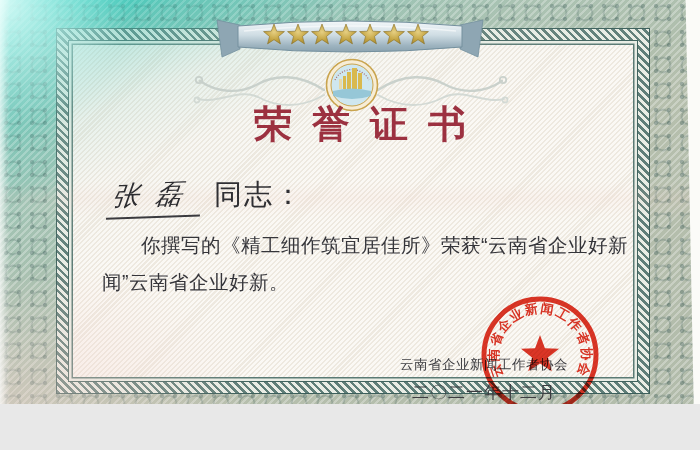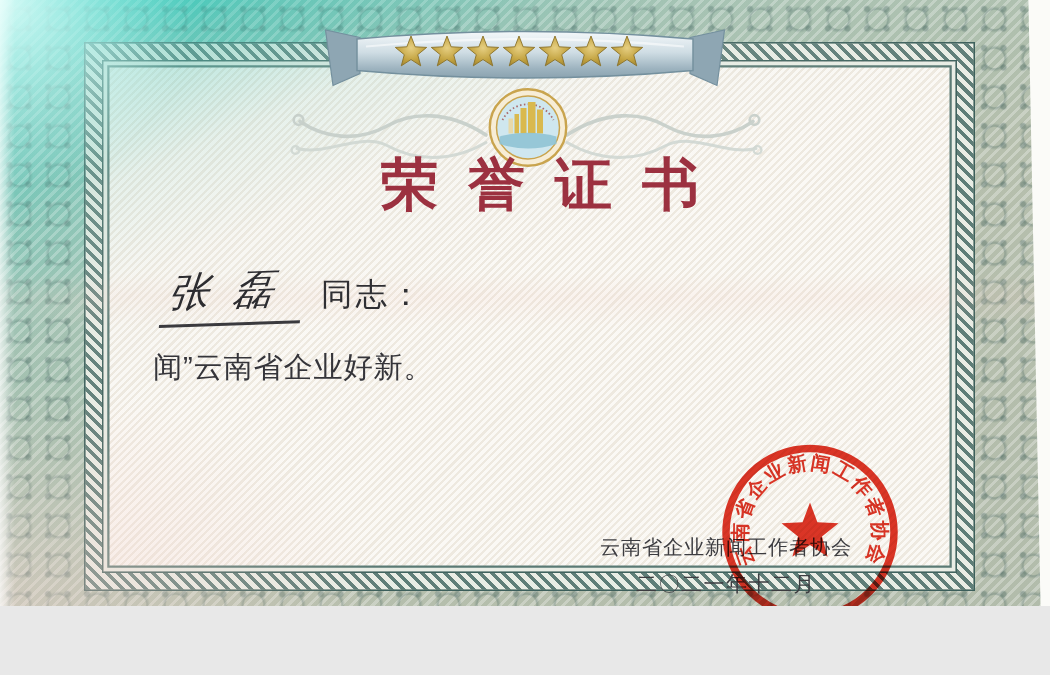--- a/index.html
+++ b/index.html
@@ -39,29 +39,29 @@
   .flourish.fl-left{left:188px;}
   .flourish.fl-right{left:376px;transform:scaleX(-1);}
   
   .title{position:absolute;left:90px;top:102px;width:520px;margin:0;text-align:center;
     font-family:"Liberation Serif",serif;font-weight:bold;font-size:38px;line-height:44px;
     letter-spacing:20px;padding-left:20px;color:#9c3140;}
   .name-row{position:absolute;left:108px;top:176px;white-space:nowrap;}
   .name{display:inline-block;font-family:"DejaVu Serif",serif;font-style:italic;
     font-size:27px;letter-spacing:16px;color:#2c2c30;border-bottom:2px solid #3a3a3e;
     padding:0 4px 3px 4px;transform:rotate(-2deg) skewX(-8deg);}
-  .salutation{font-size:21px;color:#2f2f33;margin-left:12px;letter-spacing:2px;}
+  .salutation{font-size:28px;color:#2f2f33;margin-left:12px;letter-spacing:2px;}
   .bodytext{position:absolute;left:102px;top:227px;width:520px;
     font-size:19.5px;line-height:37px;color:#35353a;letter-spacing:0.5px;}
   .bline{white-space:nowrap;}
   .indent{text-indent:2em;}
   .closing{margin-top:12px;}
   .sig{position:absolute;left:400px;top:356px;text-align:center;color:#3c3c40;}
   .sig .issuer{font-size:13.5px;white-space:nowrap;letter-spacing:0.5px;}
-  .sig .date{font-size:14px;white-space:nowrap;margin-top:7px;letter-spacing:1px;}
+  .sig .date{font-size:17px;white-space:nowrap;margin-top:7px;letter-spacing:1px;}
   .seal{position:absolute;left:478px;top:293px;width:124px;height:124px;
     mix-blend-mode:multiply;opacity:.95;}
   .seal text{font-size:13px;letter-spacing:1.5px;fill:#de2b1b;
     font-family:"Liberation Sans",sans-serif;font-weight:bold;}
 </style>
 </head>
 <body>
 
 <div class="stage">
   <div class="cert"></div>
@@ -133,20 +133,21 @@
     <path d="M8,33 Q27,28 46,33 L46,38 Q27,44 8,38 Z" fill="#8fc3d4" opacity="0.9"></path>
   </svg>
 
   <h1 class="title">荣誉证书</h1>
 
   <div class="name-row">
     <span class="name">张磊</span><span class="salutation">同志：</span>
   </div>
 
   <div class="bodytext">
+    <div class="bline indent">你撰写的《精工细作筑宜居佳所》荣获“云南省企业好新</div>
     <div class="bline">闻”云南省企业好新。</div>
   </div>
 
   <div class="sig">
     <div class="issuer">云南省企业新闻工作者协会</div>
     <div class="date">二〇二一年十二月</div>
   </div>
 
   <svg class="seal" viewBox="0 0 124 124">
     <circle cx="62" cy="62" r="56" fill="none" stroke="#de2b1b" stroke-width="5"></circle>

